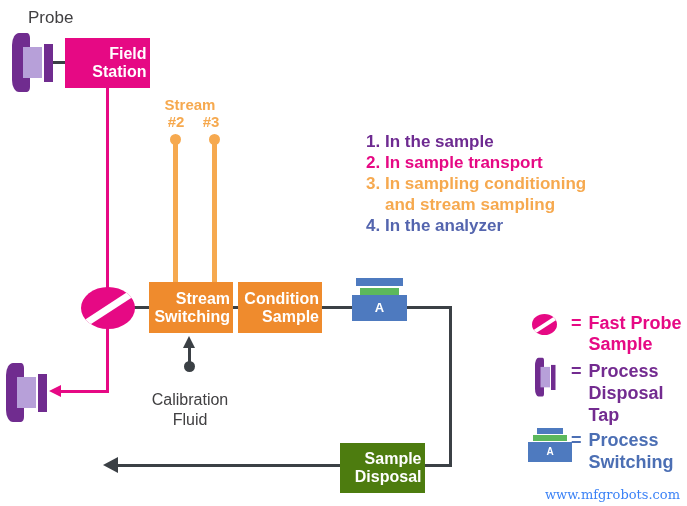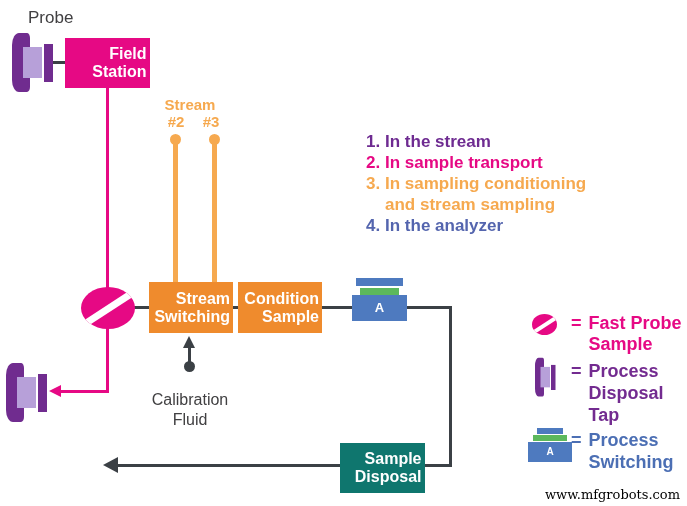--- a/index.html
+++ b/index.html
@@ -39,21 +39,21 @@
   .dot{position:absolute;width:11px;height:11px;border-radius:50%;}
   
   .plain-label{position:absolute;font-size:17px;}
   .fail-list{position:absolute;left:366px;top:131px;font-size:17px;font-weight:bold;line-height:21px;}
   .fail-item{display:flex;}
   .fail-item .num{width:19px;flex:none;}
   .legend-row{position:absolute;font-size:18px;font-weight:bold;line-height:21px;display:flex;}
   .legend-row .eq{margin-right:7px;}
   .stream-lbl{position:absolute;font-size:15px;font-weight:bold;text-align:center;}
   .watermark{position:absolute;right:7px;bottom:4px;font-family:"DejaVu Serif",serif;
-             font-size:13px;color:#000000;text-align:right;}
+             font-size:13px;color:#3b82f6;text-align:right;}
 </style>
 </head>
 <body>
 
 <div id="canvas">
 
   <div class="hline" style="left: 52px; top: 61px; width: 14px; height: 3px; background-color: rgb(59, 64, 69);"></div>
 
   <div class="vline" style="left: 106px; top: 86px; width: 3px; height: 307px; background-color: rgb(230, 9, 132);"></div>
   <div class="hline" style="left: 60px; top: 390px; width: 47px; height: 3px; background-color: rgb(230, 9, 132);"></div>
@@ -80,21 +80,21 @@
     <div class="lbl">Field Station</div>
   </div>
 
   <div class="stream-lbl" style="left: 160px; top: 96px; width: 60px; color: rgb(246, 169, 79);">Stream</div>
   <div class="stream-lbl" style="left: 166px; top: 113px; width: 20px; color: rgb(246, 169, 79);">#2</div>
   <div class="stream-lbl" style="left: 201px; top: 113px; width: 20px; color: rgb(246, 169, 79);">#3</div>
 
   <div class="fail-list">
     <div class="fail-item" style="color: rgb(110, 43, 145);">
       <span class="num">1.</span>
-      <span>In the stream</span>
+      <span>In the sample</span>
     </div>
     <div class="fail-item" style="color: rgb(230, 9, 132);">
       <span class="num">2.</span>
       <span>In sample transport</span>
     </div>
     <div class="fail-item" style="color: rgb(246, 169, 79);">
       <span class="num">3.</span>
       <span>
         <div>In sampling conditioning</div>
         <div>and stream sampling</div>
@@ -125,21 +125,21 @@
   <div class="vline" style="left: 188px; top: 347px; width: 3px; height: 19px; background-color: rgb(59, 64, 69);"></div>
   <div class="dot" style="left: 184px; top: 361px; background-color: rgb(59, 64, 69);"></div>
   <div class="plain-label" style="left: 139px; top: 374px; width: 102px; text-align: center; font-size: 16px; line-height: 20px; color: rgb(65, 64, 66); margin-top: 16px;">Calibration Fluid</div>
 
   <div class="tap" style="left:6px;top:362px;">
     <div class="pipe" style="background-color: rgb(112, 44, 143);"></div>
     <div class="window" style="background-color: rgb(183, 160, 217);"></div>
     <div class="stem" style="background-color: rgb(112, 44, 143);"></div>
   </div>
 
-  <div class="box" style="left: 340px; top: 443px; width: 85px; height: 50px; background-color: #0f766e;">
+  <div class="box" style="left: 340px; top: 443px; width: 85px; height: 50px; background-color: #4d7c0f;">
     <div class="lbl">Sample Disposal</div>
   </div>
 
   <div class="filter small" style="left: 532px; top: 314px; width: 25px; height: 21px; background-color: rgb(230, 9, 132);"></div>
   <div class="legend-row" style="left: 571px; top: 313px; color: rgb(230, 9, 132);">
     <span class="eq">=</span>
     <span>
       <div>Fast Probe</div>
       <div>Sample</div>
     </span>

